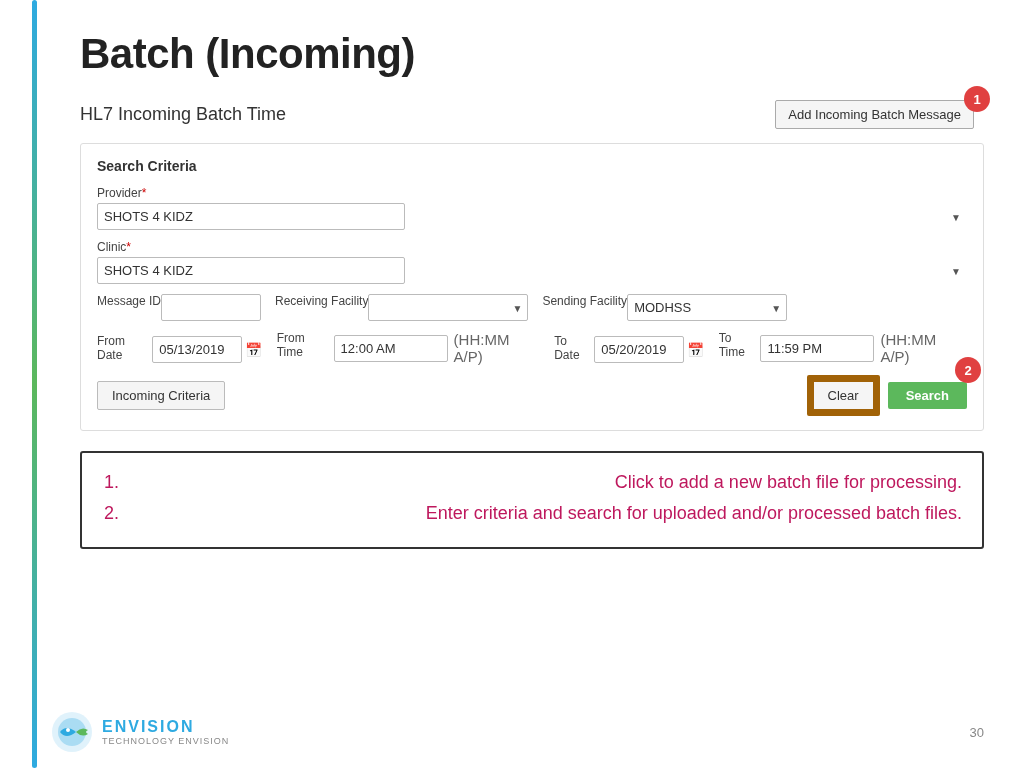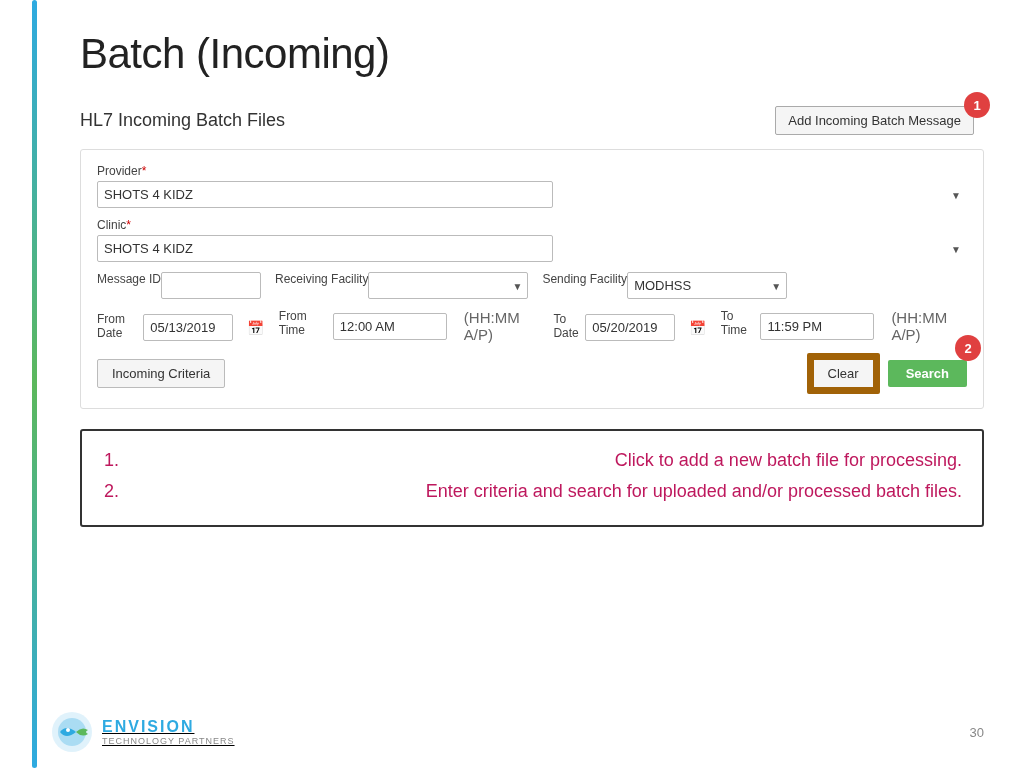--- a/index.html
+++ b/index.html
@@ -28,23 +28,23 @@
       left: 50px;
       top: 0;
       right: 0;
       bottom: 0;
       padding: 30px 40px 20px 30px;
     }
 
     
     .page-title {
       font-size: 42px;
-      font-weight: 400;
+      font-weight: 700;
       color: #222;
-      margin-bottom: 28px;
+      margin-bottom: 22px;
       letter-spacing: -0.5px;
     }
 
     
     .main-content {
       display: flex;
       flex-direction: column;
       gap: 0;
     }
 
@@ -127,21 +127,21 @@
     .form-label .required {
       color: #c00;
     }
 
     .form-select-wrapper {
       position: relative;
       display: inline-block;
     }
 
     .form-select {
-      width: 456px;
+      width: 308px;
       padding: 5px 24px 5px 6px;
       font-size: 13px;
       border: 1px solid #bbb;
       border-radius: 2px;
       background: #fff;
       appearance: none;
       -webkit-appearance: none;
       color: #333;
     }
 
@@ -189,21 +189,21 @@
       width: 160px;
     }
 
     .sending-facility-select {
       width: 160px;
     }
 
     .date-input-wrapper {
       display: flex;
       align-items: center;
-      gap: 14px;
+      gap: 3px;
     }
 
     .date-input {
       width: 90px;
     }
 
     .cal-icon {
       font-size: 14px;
       cursor: pointer;
       color: #555;
@@ -309,21 +309,20 @@
       right: 40px;
       display: flex;
       align-items: center;
       justify-content: space-between;
     }
 
     .logo-area {
       display: flex;
       align-items: center;
       gap: 8px;
-      text-decoration: underline;
     }
 
     .logo-icon {
       width: 44px;
       height: 44px;
     }
 
     .logo-text {
       display: flex;
       flex-direction: column;
@@ -352,28 +351,29 @@
 
 <div class="left-bar"></div>
 
 <div class="page-container">
 
   <h1 class="page-title">Batch (Incoming)</h1>
 
   <div class="main-content">
 
     <div class="hl7-header">
-      <span class="hl7-title">HL7 Incoming Batch Files</span>
+      <span class="hl7-title">HL7 Incoming Batch Time</span>
       <div class="add-batch-btn-wrapper">
         <button class="add-batch-btn">Add Incoming Batch Message</button>
         <div class="circle-badge">1</div>
       </div>
     </div>
 
     <div class="search-criteria-container">
+      <div class="search-criteria-title">Search Criteria</div>
 
       <div class="form-row">
         <div class="form-label">
           <span>Provider</span><span class="required">*</span>
         </div>
         <div class="form-select-wrapper">
           <select class="form-select">
             <option>SHOTS 4 KIDZ</option>
           </select>
           <span class="select-arrow">▼</span>
@@ -475,17 +475,17 @@
     <svg class="logo-icon" viewBox="0 0 44 44" xmlns="http://www.w3.org/2000/svg">
       <circle cx="22" cy="22" r="20" fill="#2eaae1" opacity="0.15"></circle>
       <circle cx="22" cy="22" r="14" fill="#2eaae1" opacity="0.3"></circle>
 
       <path d="M10 22 Q16 14 26 22 Q16 30 10 22 Z" fill="#2eaae1"></path>
       <path d="M26 22 Q32 16 38 20 Q34 22 38 24 Q32 28 26 22 Z" fill="#5cb85c"></path>
       <circle cx="18" cy="20" r="2" fill="white"></circle>
     </svg>
     <div class="logo-text">
       <span class="logo-name">ENVISION</span>
-      <span class="logo-subtitle">TECHNOLOGY PARTNERS</span>
+      <span class="logo-subtitle">TECHNOLOGY ENVISION</span>
     </div>
   </div>
   <span class="page-number">30</span>
 </div>
 
 </body></html>

